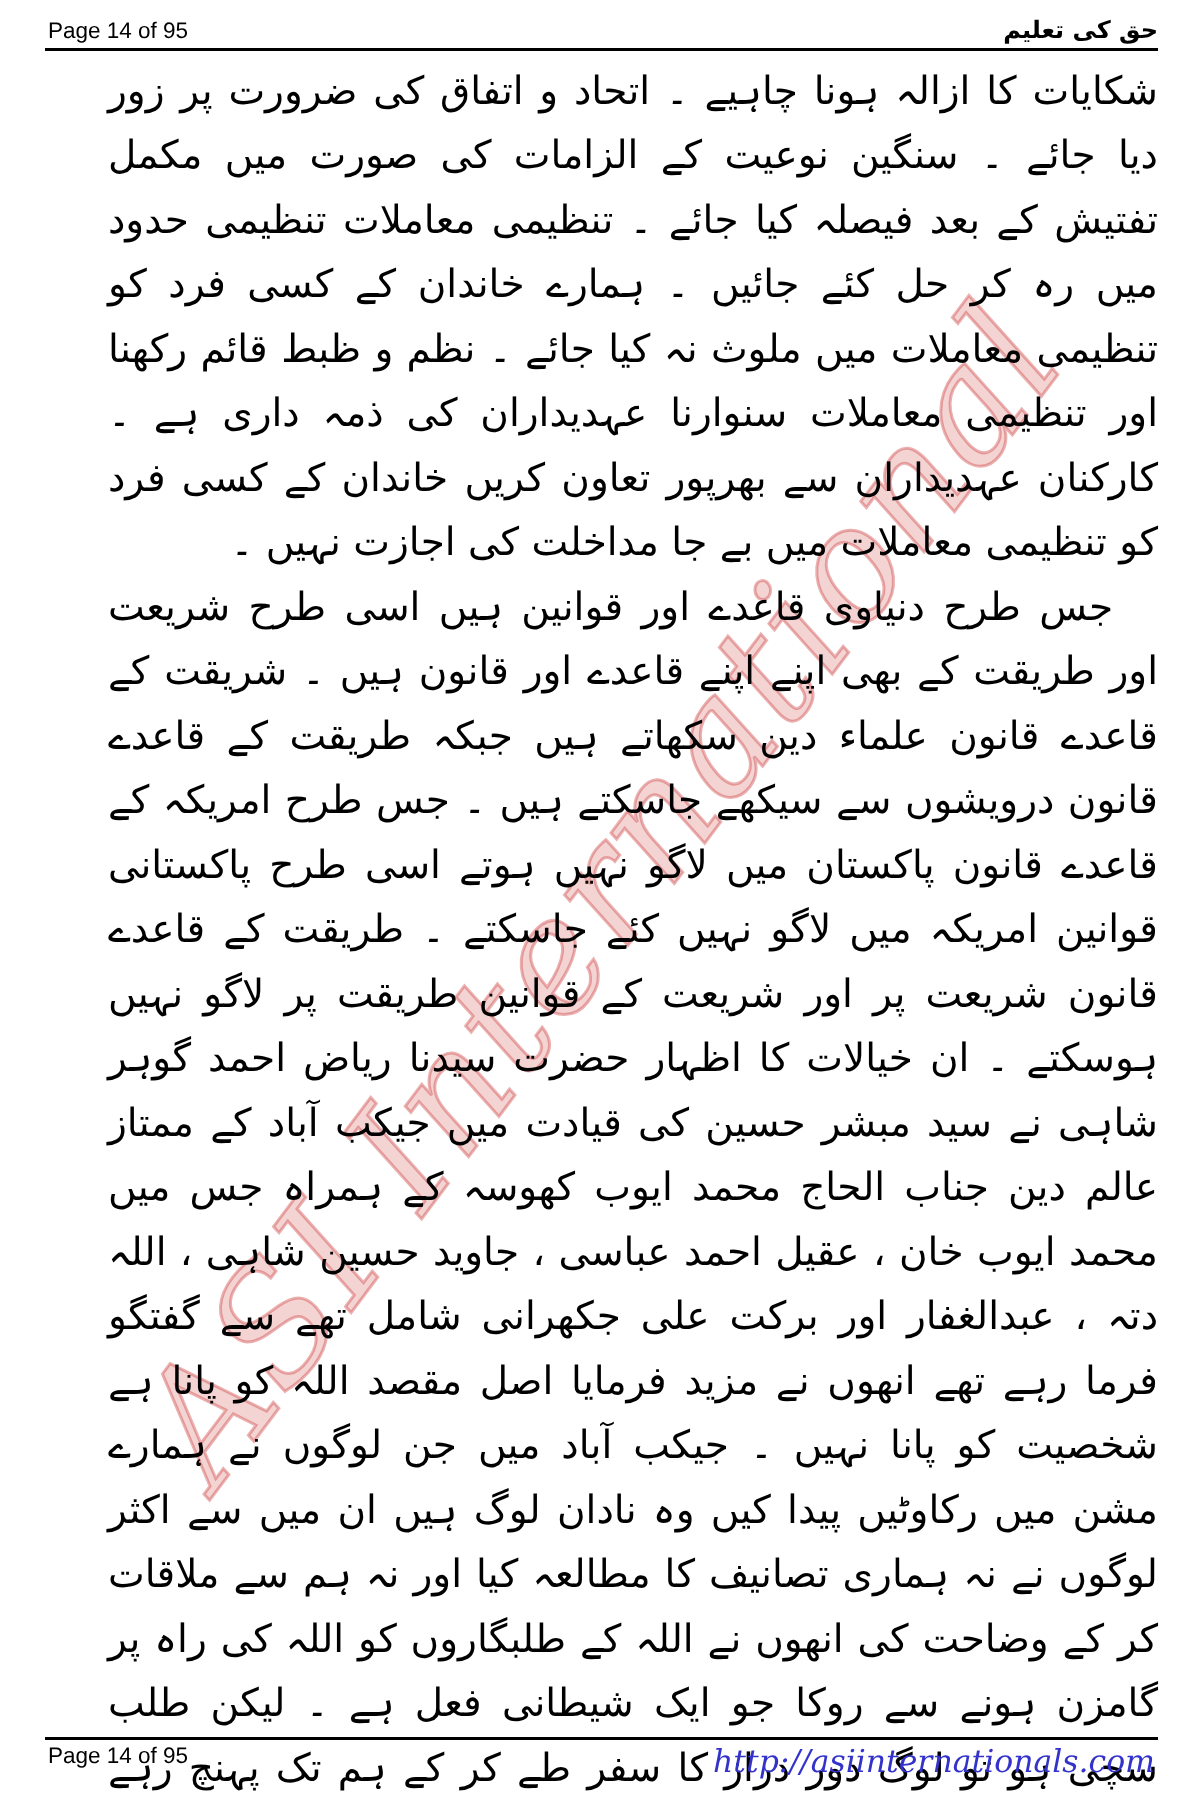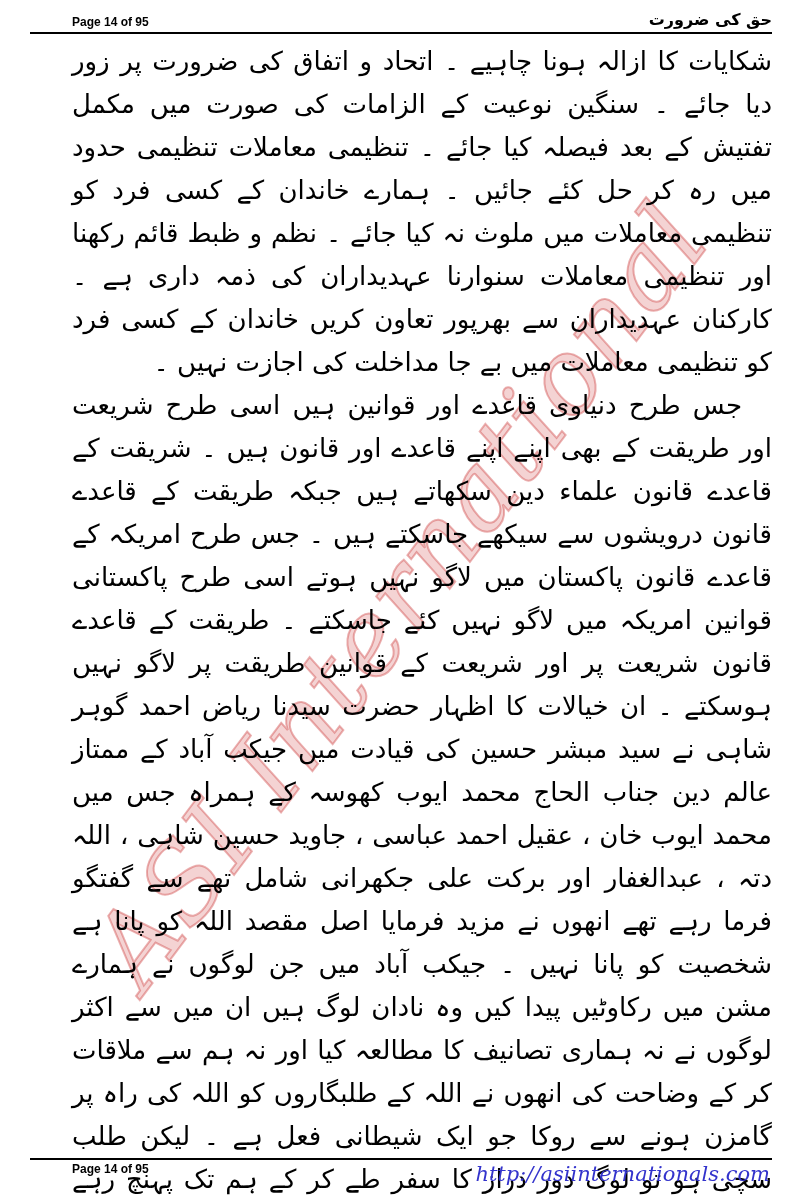--- a/index.html
+++ b/index.html
@@ -33,24 +33,23 @@
   .header {
     position: relative;
     z-index: 2;
     display: flex;
     justify-content: space-between;
     align-items: flex-end;
     padding: 10px 28px 0 32px;
   }
   .page-label {
     font-family: "Liberation Sans", sans-serif;
-    font-weight: bold;
-    font-size: 12px;
+    font-weight: normal;
+    font-size: 15px;
     color: #000000;
-    margin-left: 40px;
   }
   .doc-title {
     font-size: 16px;
     font-weight: bold;
     direction: rtl;
     color: #000000;
   }
   .rule {
     position: relative;
     z-index: 2;
@@ -106,21 +105,21 @@
 </style>
 </head>
 <body>
 
 <div class="page">
 
   <div class="watermark">ASI International</div>
 
   <div class="header">
     <span class="page-label">Page 14 of 95</span>
-    <span class="doc-title">حق کی ضرورت</span>
+    <span class="doc-title">حق کی تعلیم</span>
   </div>
   <hr class="rule">
 
   <div class="body-text">
 
     <p class="para">شکایات کا ازالہ ہونا چاہیے ۔ اتحاد و اتفاق کی ضرورت پر زور دیا جائے ۔ سنگین نوعیت کے الزامات کی صورت میں مکمل تفتیش کے بعد فیصلہ کیا جائے ۔ تنظیمی معاملات تنظیمی حدود میں رہ کر حل کئے جائیں ۔ ہمارے خاندان کے کسی فرد کو تنظیمی معاملات میں ملوث نہ کیا جائے ۔ نظم و ظبط قائم رکھنا اور تنظیمی معاملات سنوارنا عہدیداران کی ذمہ داری ہے ۔ کارکنان عہدیداران سے بھرپور تعاون کریں خاندان کے کسی فرد کو تنظیمی معاملات میں بے جا مداخلت کی اجازت نہیں ۔</p>
 
 
     <p class="para indent">جس طرح دنیاوی قاعدے اور قوانین ہیں اسی طرح شریعت اور طریقت کے بھی اپنے اپنے قاعدے اور قانون ہیں ۔ شریقت کے قاعدے قانون علماء دین سکھاتے ہیں جبکہ طریقت کے قاعدے قانون درویشوں سے سیکھے جاسکتے ہیں ۔ جس طرح امریکہ کے قاعدے قانون پاکستان میں لاگو نہیں ہوتے اسی طرح پاکستانی قوانین امریکہ میں لاگو نہیں کئے جاسکتے ۔ طریقت کے قاعدے قانون شریعت پر اور شریعت کے قوانین طریقت پر لاگو نہیں ہوسکتے ۔ ان خیالات کا اظہار حضرت سیدنا ریاض احمد گوہر شاہی نے سید مبشر حسین کی قیادت میں جیکب آباد کے ممتاز عالم دین جناب الحاج محمد ایوب کھوسہ کے ہمراہ جس میں محمد ایوب خان ، عقیل احمد عباسی ، جاوید حسین شاہی ، اللہ دتہ ، عبدالغفار اور برکت علی جکھرانی شامل تھے سے گفتگو فرما رہے تھے انھوں نے مزید فرمایا اصل مقصد اللہ کو پانا ہے شخصیت کو پانا نہیں ۔ جیکب آباد میں جن لوگوں نے ہمارے مشن میں رکاوٹیں پیدا کیں وہ نادان لوگ ہیں ان میں سے اکثر لوگوں نے نہ ہماری تصانیف کا مطالعہ کیا اور نہ ہم سے ملاقات کر کے وضاحت کی انھوں نے اللہ کے طلبگاروں کو اللہ کی راہ پر گامزن ہونے سے روکا جو ایک شیطانی فعل ہے ۔ لیکن طلب سچی ہو تو لوگ دور دراز کا سفر طے کر کے ہم تک پہنچ رہے ہیں اور روحانی فیض سے مستفیض ہو رہے ہیں ۔ اکثر علماء کہتے ہیں شریعت ہی میں طریقت حقیقت اور معرفت موجود ہے جس سے ہمیں اختلاف ہے پرائمری کا طالب علم یونیورسٹی کے طالب علم کے برابر نہیں ہوسکتا ۔ اسی طرح عام مسلمان کے لئے شریعت ہے جس کی تعلیم و تربیت کی ذمہ داری علماء کا فرض ہے اور یہ جب حاصل ہو جائے تو طریقت کی تعلیم کے حصول کے لئے درویشوں کے پاس جانا چاہیے ۔ درویش انھیں باطنی تعلیم سے آراستہ کرتے ہیں دل و دیگر مخلوقات ، جو انسانی جسم میں پوشیدہ ہیں ، ذکوریت کے ذریعے ان کی تربیت ہوتی ہے جس کے ذریعے بندہ مسلمان سے مومن کے درجے پر فائز ہوتا ہے ۔ اسی طرح پھر ولایت کے درجے اور اس سے بھی آگے کے مدارج ہیں ۔</p>
 

